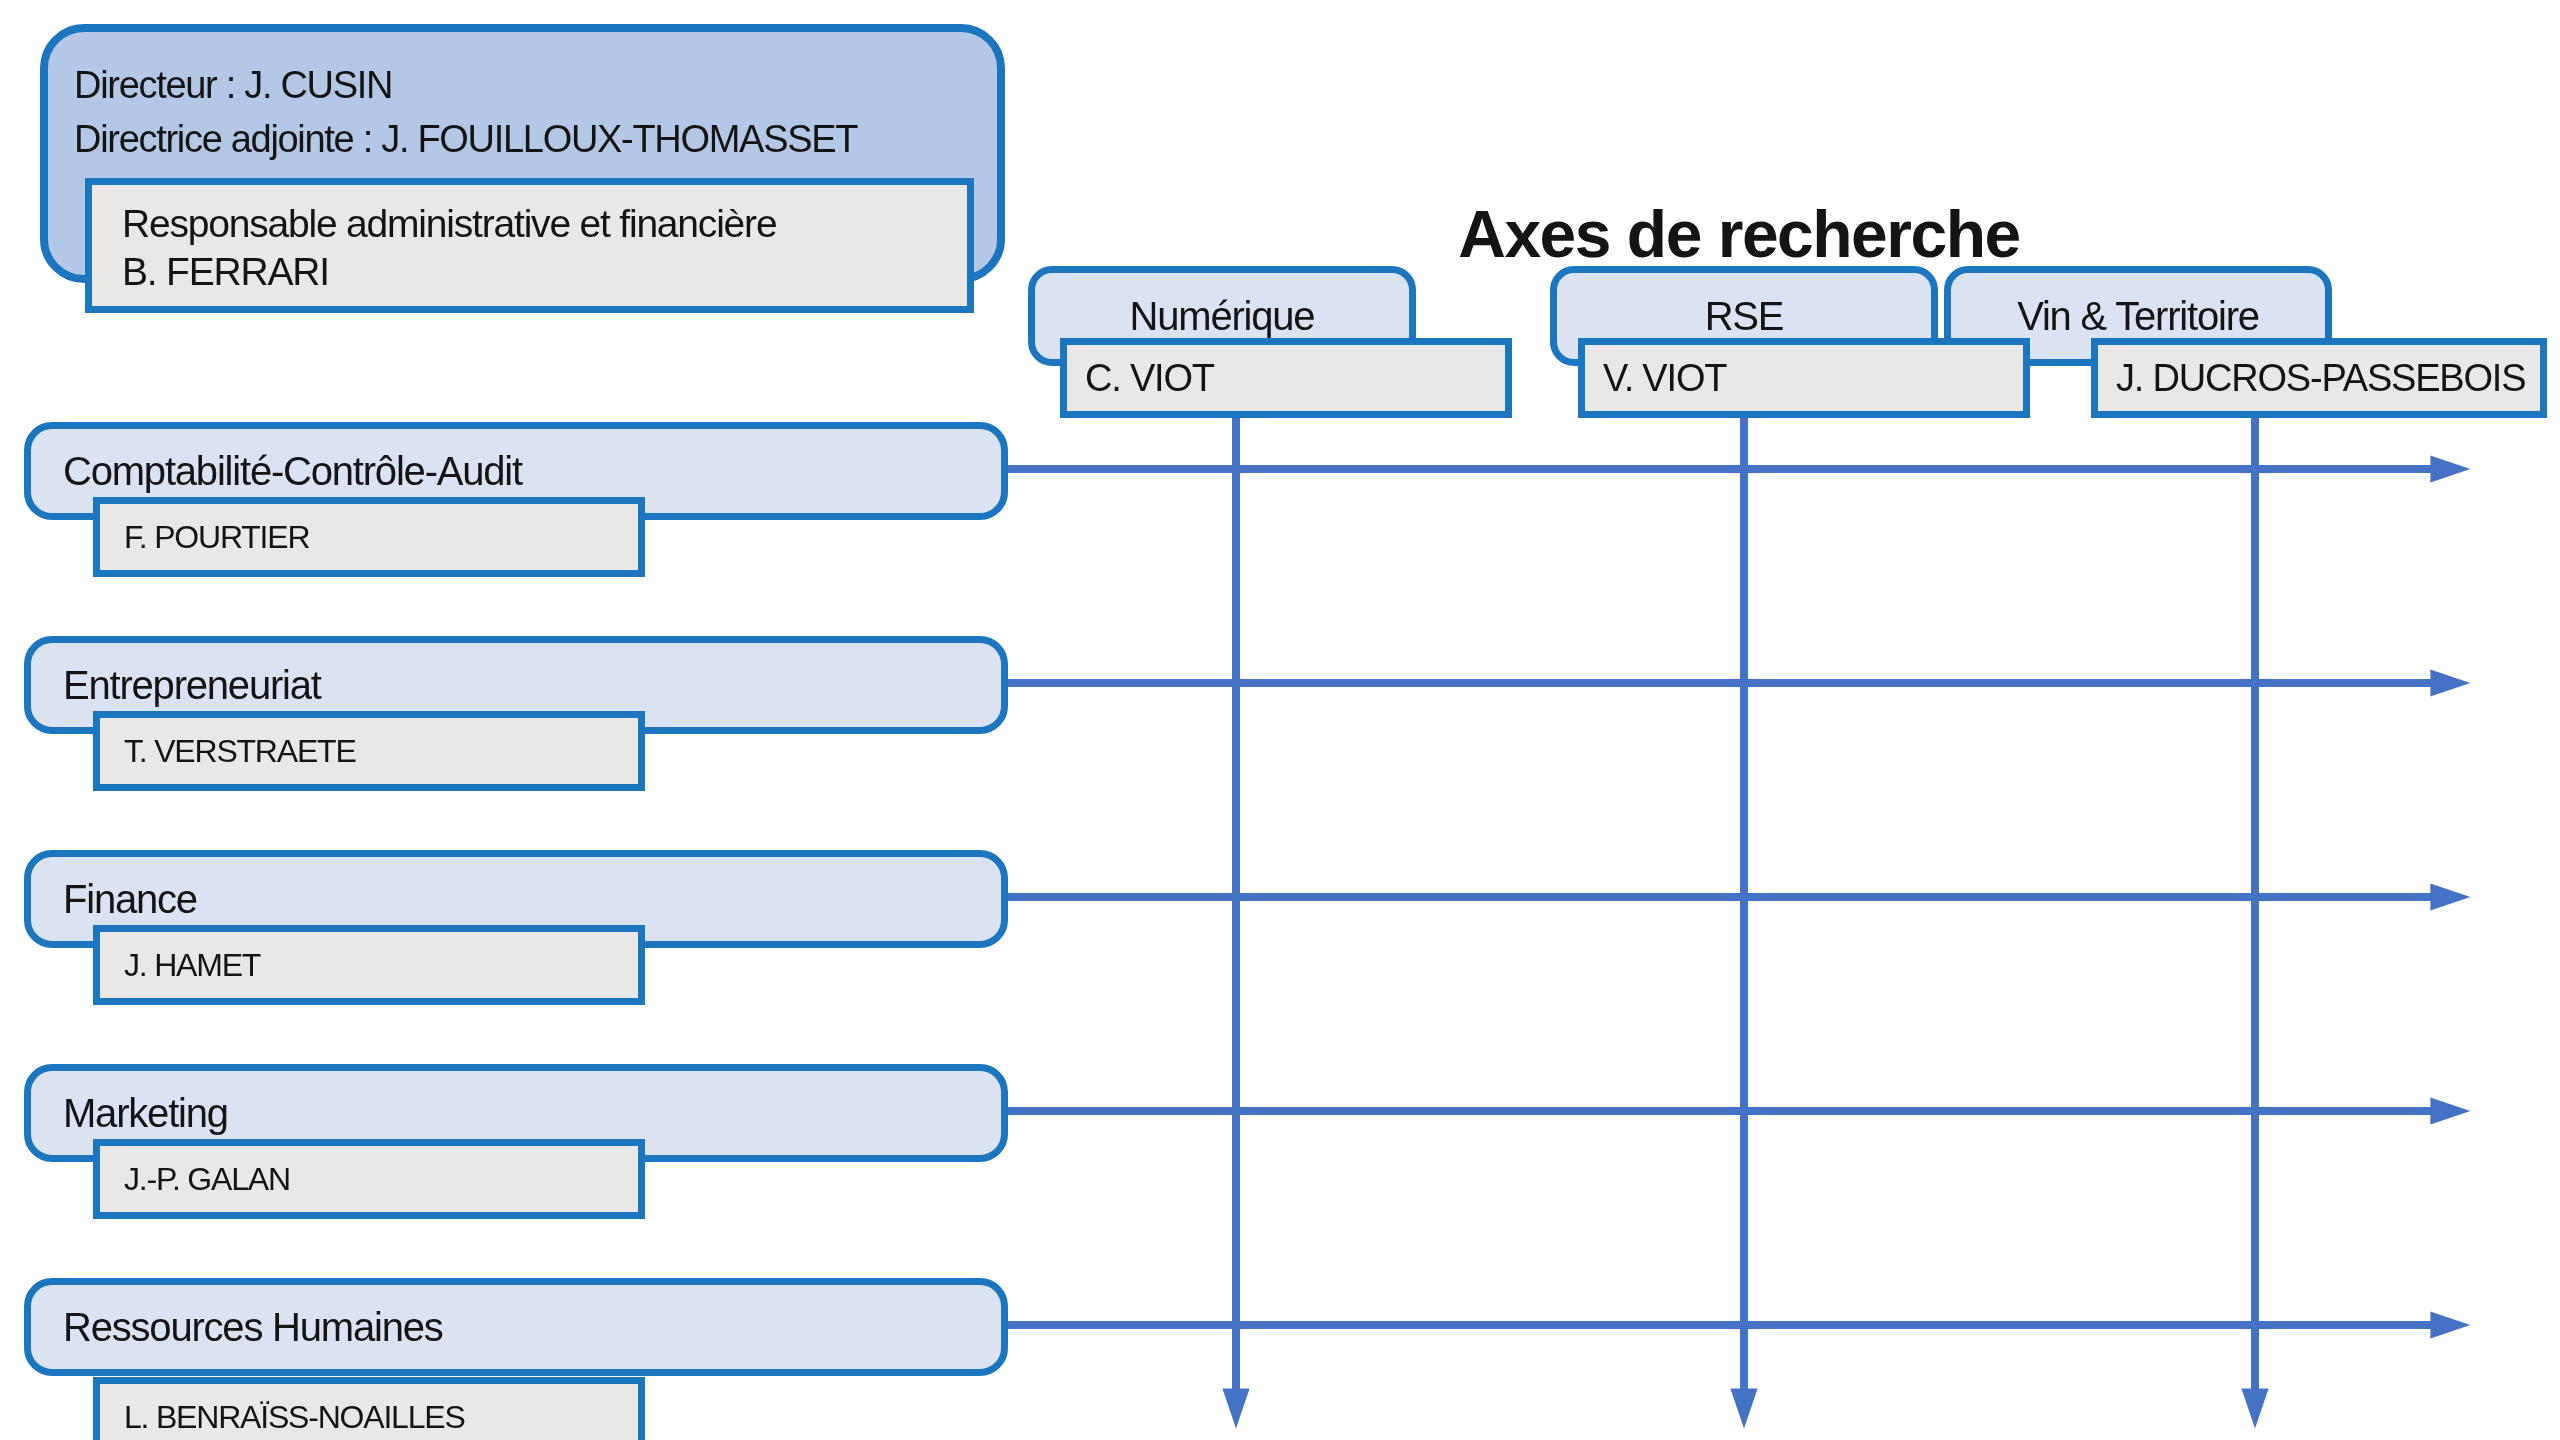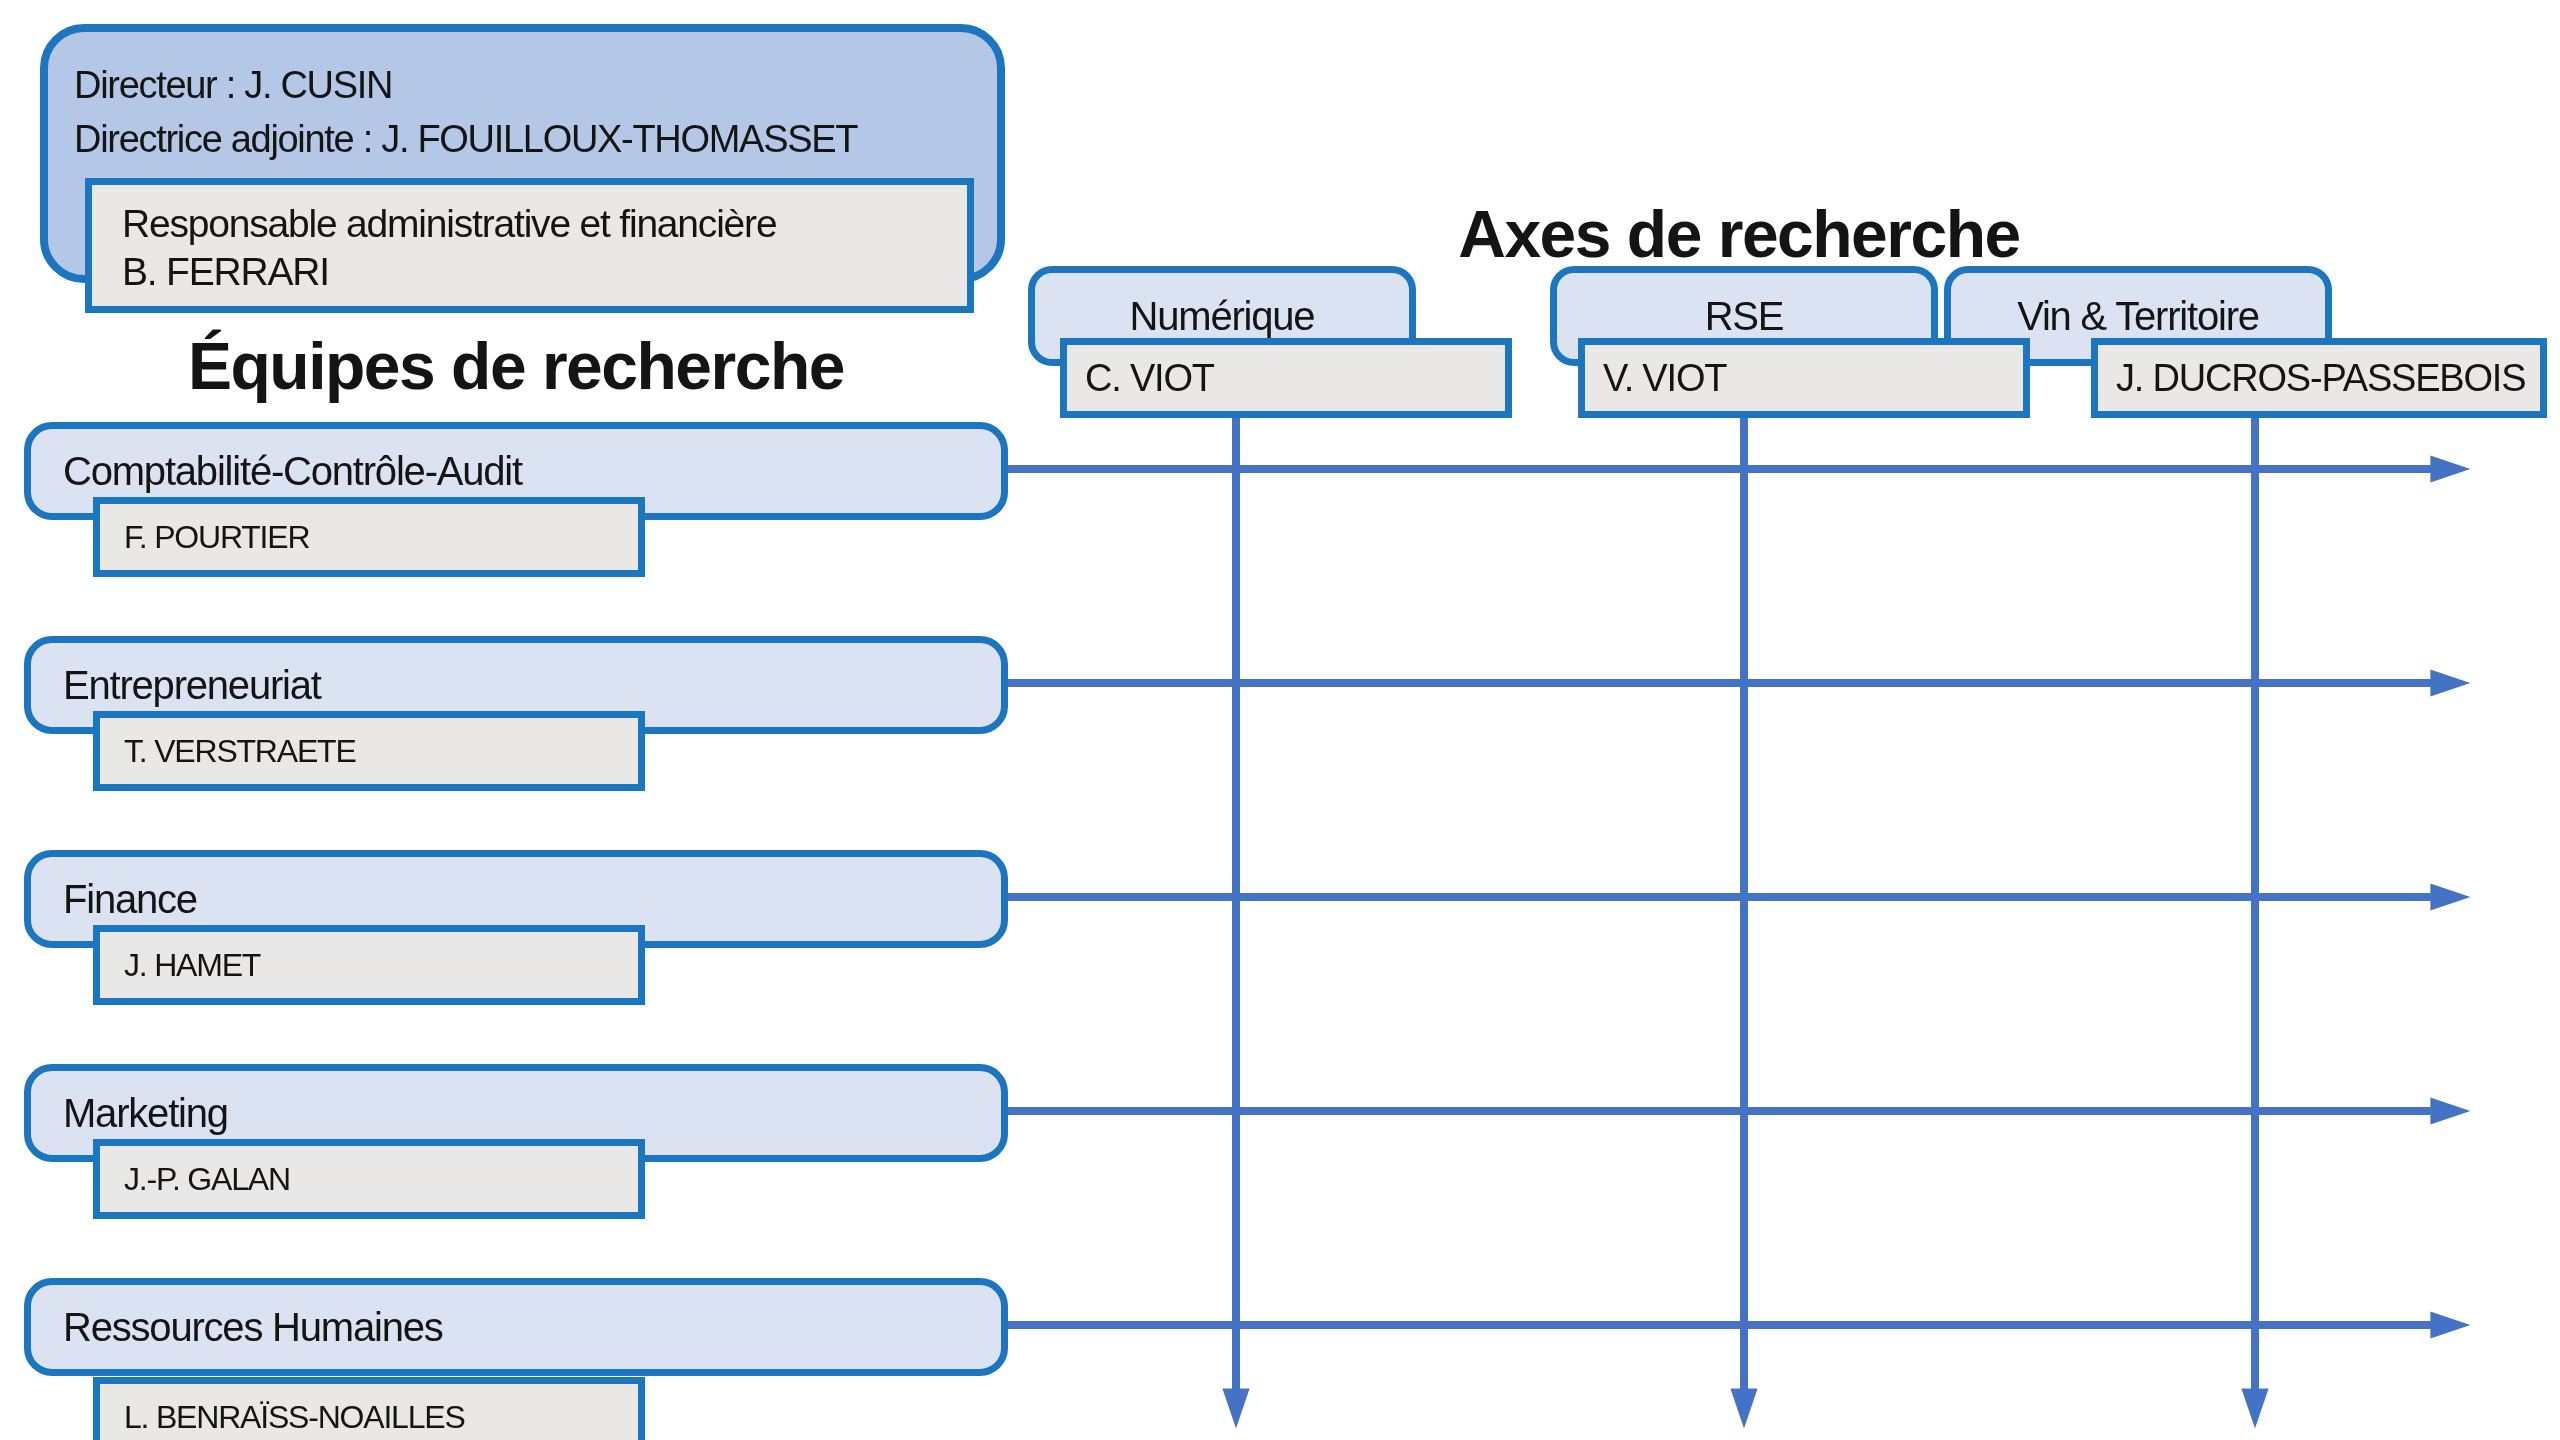--- a/index.html
+++ b/index.html
@@ -80,21 +80,20 @@
   <div class="box admin-box">
     <div>Responsable administrative et financière</div>
     <div>B. FERRARI</div>
   </div>
 
   <div class="box header-box">
     <div>Directeur : J. CUSIN</div>
     <div>Directrice adjointe : J. FOUILLOUX-THOMASSET</div>
   </div>
 
-  <h1 class="title teams-title">Équipes de recherche</h1>
   <h1 class="title axes-title">Axes de recherche</h1>
 
   <div id="teams">
       <div class="box team-box" style="top: 422px;">Comptabilité-Contrôle-Audit</div>
       <div class="box team-name" style="top: 497px;">F. POURTIER</div>
       <div class="box team-box" style="top: 636px;">Entrepreneuriat</div>
       <div class="box team-name" style="top: 711px;">T. VERSTRAETE</div>
       <div class="box team-box" style="top: 850px;">Finance</div>
       <div class="box team-name" style="top: 925px;">J. HAMET</div>
       <div class="box team-box" style="top: 1064px;">Marketing</div>

